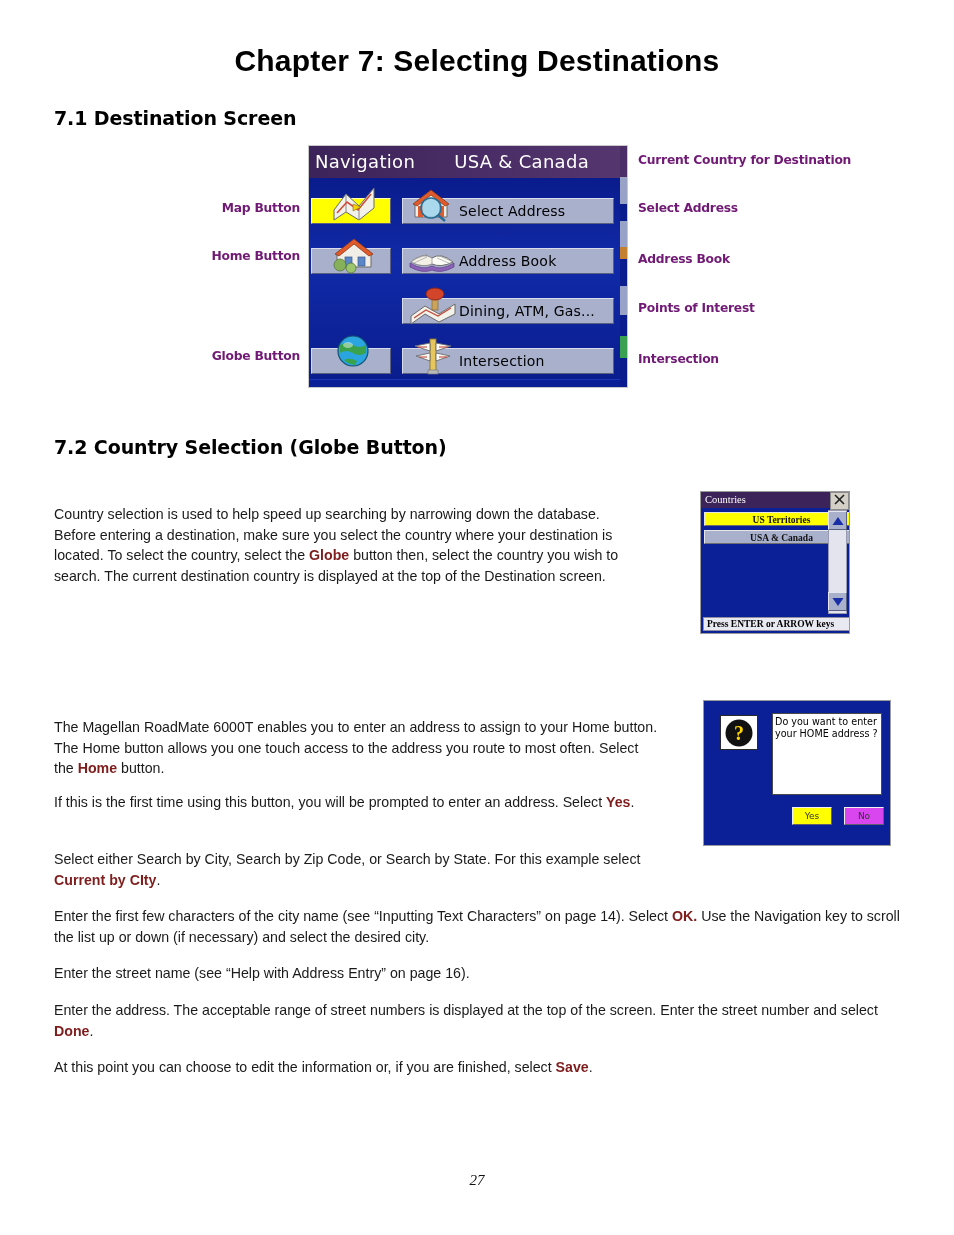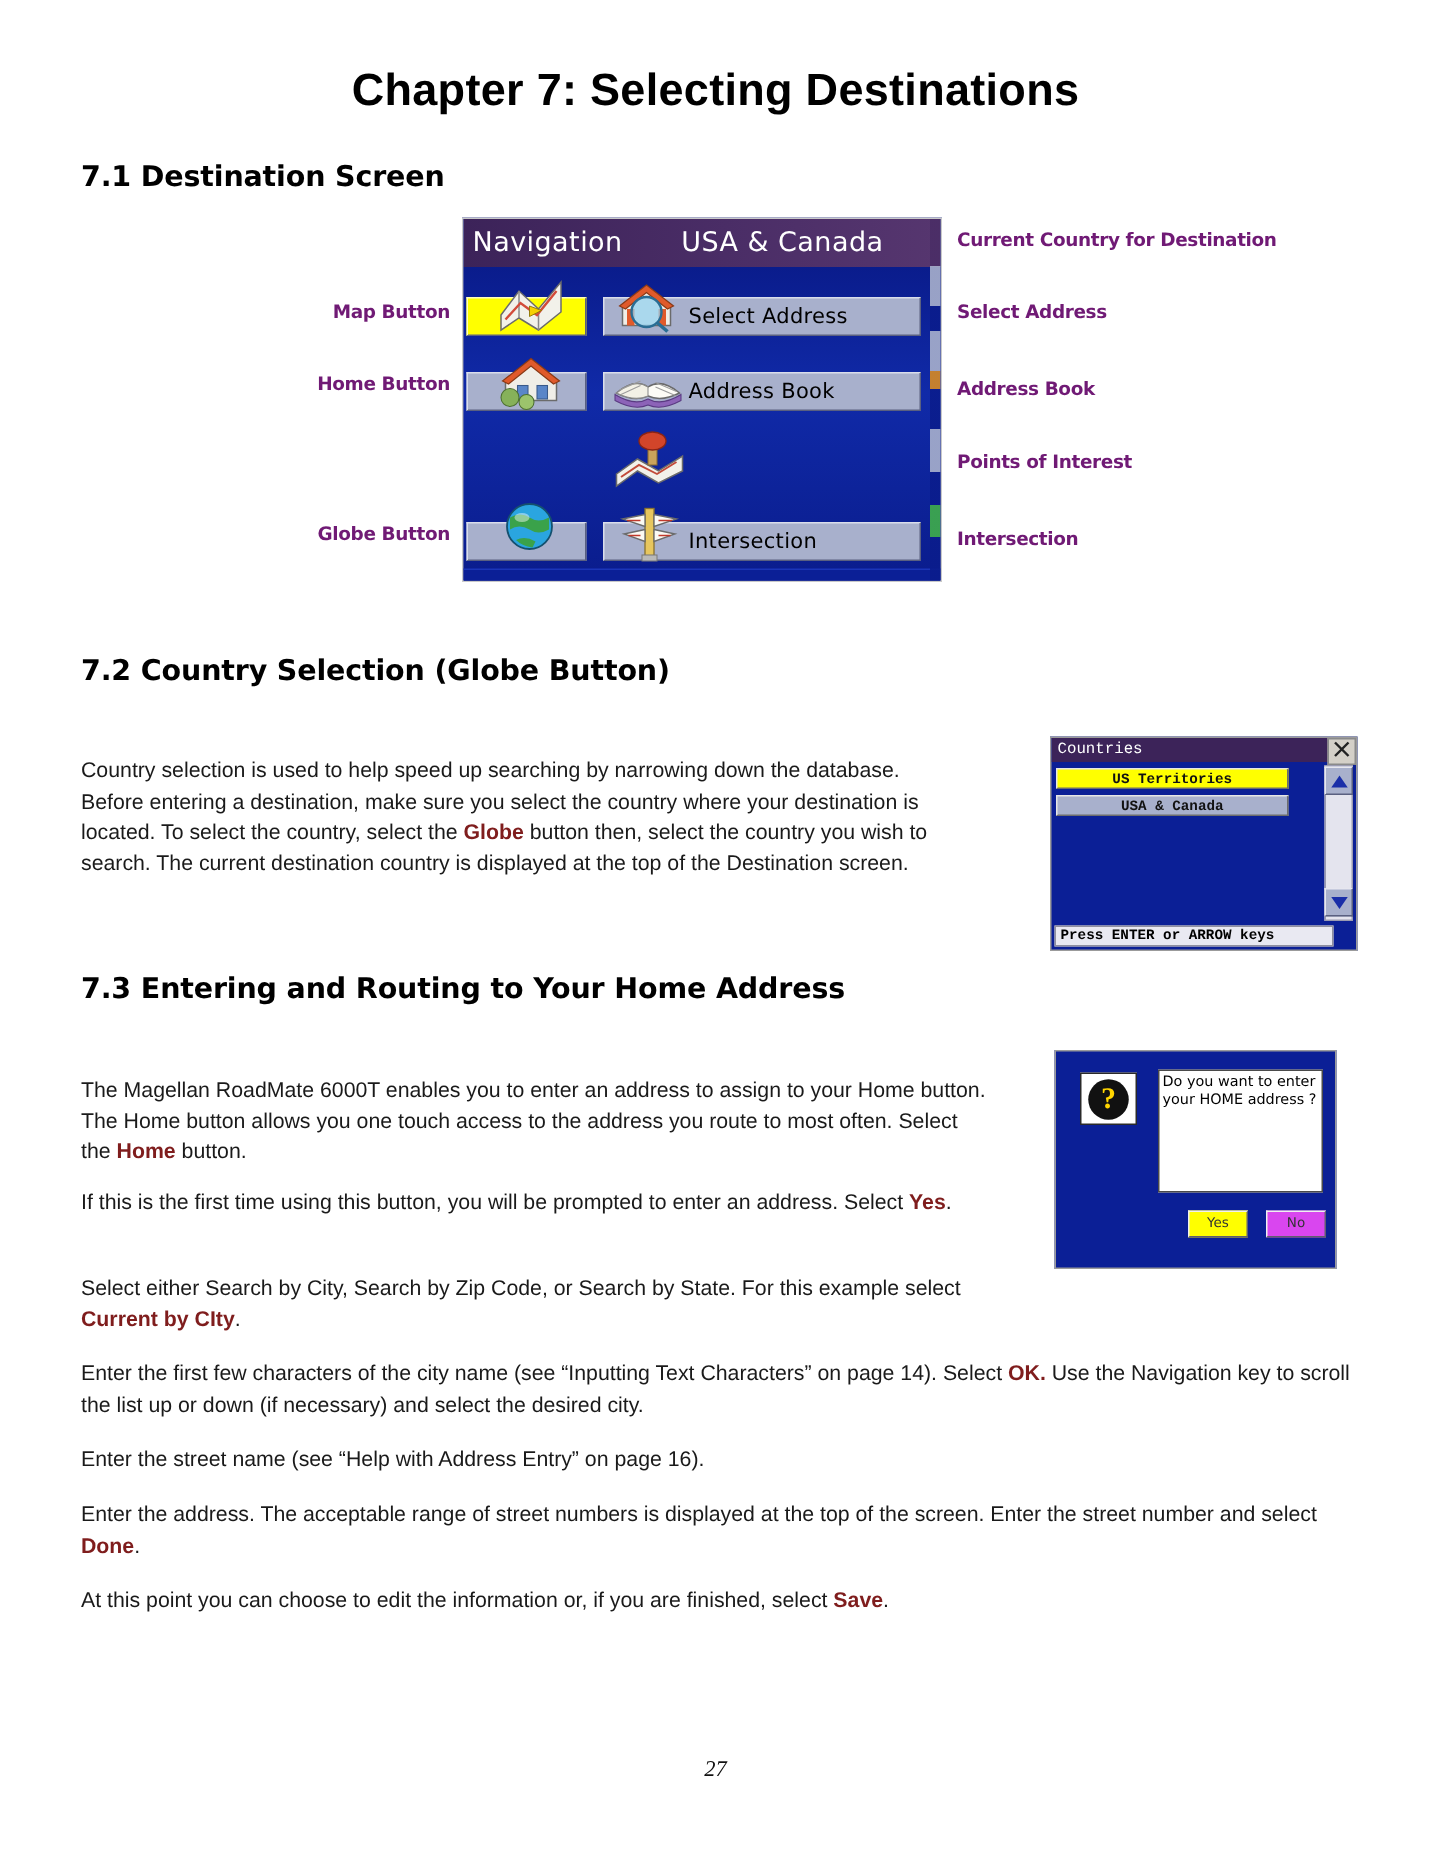--- a/index.html
+++ b/index.html
@@ -179,27 +179,27 @@
     width: 100%; height: 9px;
     background: #0b1f96;
     border-top: 1px solid #1b35b8;
   }
 
   
   .countries-shot {
     position: absolute;
     left: 700px;
     top: 491px;
-    width: 205px;
+    width: 150px;
     height: 143px;
     background: #0b1f96;
     border: 1px solid #9b9b9b;
     box-sizing: border-box;
     overflow: hidden;
-    font-family: Liberation Mono, monospace;
+    font-family: Liberation Serif, serif;
   }
   .c-titlebar {
     position: absolute; left:0; top:0;
     width: 100%; height: 16px;
     background: #3c2359;
     color: #ffffff;
     font-size: 10.5px;
     line-height: 16px;
     padding-left: 4px;
     box-sizing: border-box;
@@ -390,20 +390,23 @@
         <path d="M11 29 Q17 26 24 30 L22 34 Q15 33 11 29 Z" fill="#3aa24a"></path>
         <ellipse cx="15" cy="14" rx="5" ry="3" fill="#ffffff" opacity="0.45"></ellipse>
       </svg>
 
       <div class="wide-btn" style="top:20px;">
         <span>Select Address</span>
       </div>
       <div class="wide-btn" style="top:70px;">
         <span>Address Book</span>
       </div>
+      <div class="wide-btn" style="top:120px;">
+        <span>Dining, ATM, Gas...</span>
+      </div>
       <div class="wide-btn" style="top:170px;">
         <span>Intersection</span>
       </div>
 
       <svg class="dest-icon" style="left:98px; top:7px;" width="48" height="38" viewBox="0 0 48 38">
         <polygon points="8,18 24,6 40,18 40,32 8,32" fill="#f0eee7" stroke="#6b6b6b" stroke-width="1"></polygon>
         <polygon points="6,19 24,5 42,19 38,21 24,10 10,21" fill="#e05a2b" stroke="#8a3a16" stroke-width="0.8"></polygon>
         <rect x="11" y="21" width="5" height="11" fill="#e05a2b"></rect>
         <rect x="32" y="21" width="5" height="11" fill="#e05a2b"></rect>
         <circle cx="24" cy="23" r="10" fill="#8fd0f0" fill-opacity="0.72" stroke="#2a6d94" stroke-width="1.6"></circle>
@@ -469,21 +472,20 @@
     </div>
     <div class="c-arrow" style="top:100px;">
       <svg class="tri" width="13" height="10" viewBox="0 0 13 10">
         <polygon points="6.5,9 1,1 12,1" fill="#1a2ea8"></polygon>
       </svg>
     </div>
 
     <div class="c-status">Press ENTER or ARROW keys</div>
   </div>
 
-  <div class="h2" id="sec73-head">7.3 Entering and Routing to Your Home Address</div>
 
   <p class="body-p" id="p73a"><span>The Magellan RoadMate 6000T enables you to enter an address to assign to your Home button. The Home button allows you one touch access to the address you route to most often. Select the </span><b>Home</b><span> button.</span></p>
 
   <p class="body-p" id="p73b"><span>If this is the first time using this button, you will be prompted to enter an address. Select </span><b>Yes</b><span>.</span></p>
 
   <p class="body-p" id="p73c"><span>Select either Search by City, Search by Zip Code, or Search by State. For this example select </span><b>Current by CIty</b><span>.</span></p>
 
   <p class="body-p" id="p73d"><span>Enter the first few characters of the city name (see “Inputting Text Characters” on page 14). Select </span><b>OK.</b><span> Use the Navigation key to scroll the list up or down (if necessary) and select the desired city.</span></p>
 
   <p class="body-p" id="p73e"><span>Enter the street name (see “Help with Address Entry” on page 16).</span></p>

